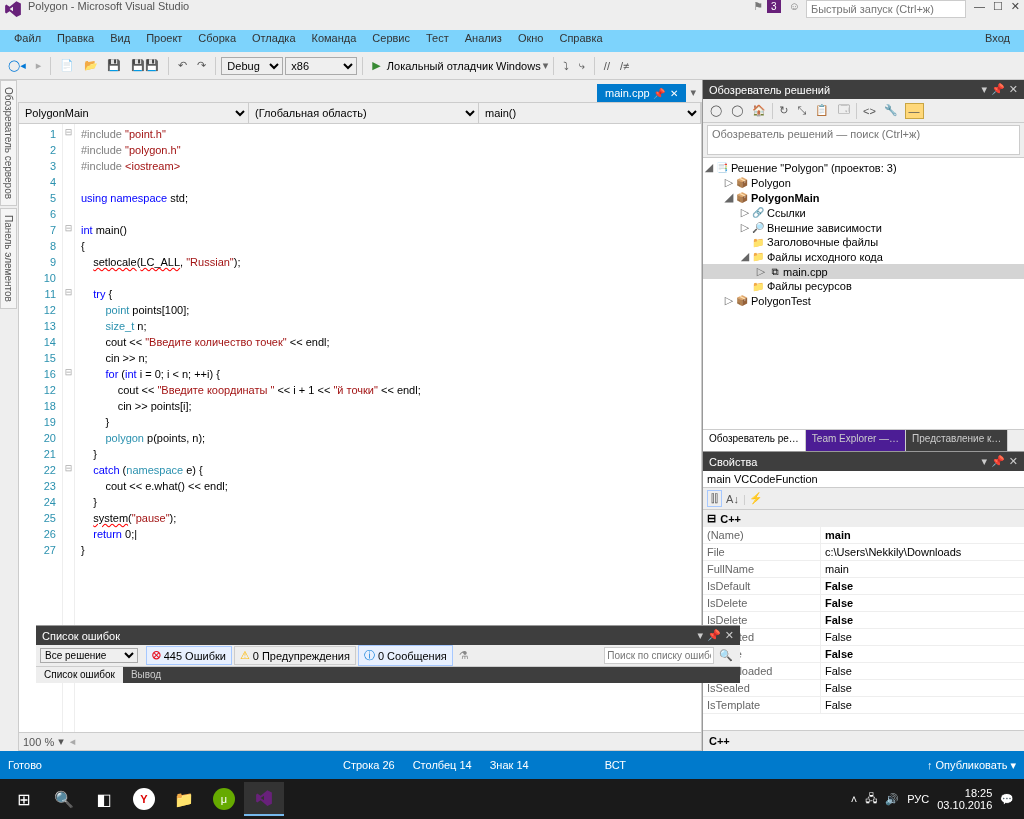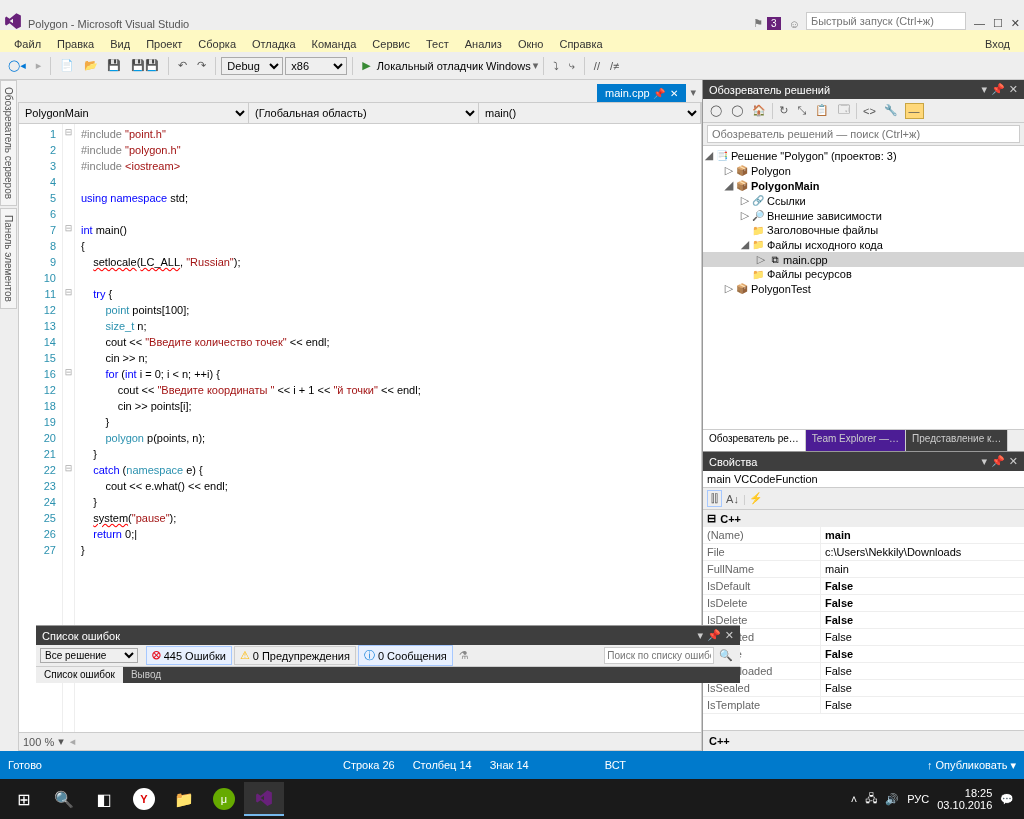--- a/index.html
+++ b/index.html
@@ -1,25 +1,25 @@
 <!DOCTYPE html>
 <html><head>
 <meta charset="utf-8">
 <style>
 *{margin:0;padding:0;box-sizing:border-box;font-family:"Segoe UI",Tahoma,sans-serif;font-size:11px}
 body{width:1024px;height:819px;background:#eee;overflow:hidden;position:relative}
-.titlebar{height:30px;background:#eee;display:flex;align-items:flex-end;padding:0 4px;color:#555}
+.titlebar{height:30px;background:#eee;display:flex;align-items:flex-start;padding:0 4px;color:#555}
 .titlebar .vsicon{width:18px;height:18px;margin-right:6px;display:inline-block}
 .titlebar .title{flex:0 0 auto}
 .titlebar .spacer{flex:1}
 .titlebar .notif{background:#68217a;color:#fff;padding:1px 4px;margin-right:8px;font-size:10px}
 .titlebar .flag{color:#777;margin-right:4px}
 .titlebar input{width:160px;border:1px solid #ccc;padding:2px 4px}
 .titlebar .winbtns{display:flex;gap:8px;margin-left:8px;color:#444}
-.menubar{height:22px;background:#fef9c3;display:flex;align-items:flex-end;padding:0 6px;color:#333}
+.menubar{height:22px;background:#7dd3fc;display:flex;align-items:flex-start;padding:0 6px;color:#333}
 .menubar span{padding:2px 8px}
 .toolbar{height:28px;background:#eee;border-bottom:1px solid #ccc;display:flex;align-items:center;padding:0 4px;gap:2px}
 .toolbar .btn{padding:2px 4px;color:#555}
 .toolbar select{border:1px solid #aaa;font-size:11px;padding:1px}
 .toolbar .playbtn{color:#388a34}
 .toolbar .sep{width:1px;height:18px;background:#ccc;margin:0 3px}
 .main{position:absolute;top:80px;left:18px;right:0;bottom:68px;display:flex}
 .vtab{position:absolute;top:80px;left:0;width:18px;background:#eee;color:#555}
 .vtab div{writing-mode:vertical-lr;padding:6px 2px;font-size:10px;border:1px solid #ccc;margin-bottom:2px;background:#f5f5f5}
 .editor-area{flex:1;display:flex;flex-direction:column;min-width:0}
@@ -35,21 +35,21 @@
 .outline div{height:16px;text-align:center;color:#aaa;font-size:9px;line-height:16px}
 .code{flex:1;padding:2px 0 0 6px;white-space:pre;color:#000;line-height:16px}
 .kw{color:#0000ff}.str{color:#a31515}.pp{color:#808080}.type{color:#2b91af}.err{text-decoration:wavy underline red}
 .zoom{height:18px;background:#eee;border:1px solid #ccc;border-top:none;display:flex;align-items:center;padding:0 4px;font-size:10px;color:#555}
 .right-panels{width:322px;display:flex;flex-direction:column;border-left:1px solid #999}
 .panel-title{background:#3e3e3e;color:#fff;padding:3px 6px;display:flex;align-items:center;justify-content:space-between;font-size:11px}
 .panel-title .ctrls{display:flex;gap:4px;color:#ccc}
 .panel-toolbar{height:24px;background:#eee;border-bottom:1px solid #ccc;display:flex;align-items:center;padding:0 4px;gap:3px;color:#555}
 .panel-toolbar .ic{padding:1px 3px}
 .search-row{padding:2px 4px;border-bottom:1px solid #ccc}
-.search-row input{width:100%;border:1px solid #ccc;padding:2px 18px 2px 4px}
+.search-row input{width:100%;border:1px solid #ccc;padding:2px 18px 14px 4px}
 .tree{flex:1;background:#fff;overflow:auto;padding:2px 0;font-size:11px}
 .tree-row{display:flex;align-items:center;padding:1px 0;white-space:nowrap}
 .tree-row.sel{background:#d4d4d4}
 .tree-row .twisty{width:12px;text-align:center;color:#666}
 .tree-row .tic{width:16px;text-align:center;font-size:10px}
 .tree-row.bold{font-weight:bold}
 .panel-tabs{height:22px;background:#eee;border-top:1px solid #ccc;display:flex}
 .panel-tabs div{padding:3px 6px;border-right:1px solid #ccc;font-size:10px;white-space:nowrap;overflow:hidden}
 .panel-tabs .active{background:#fff}
 .props{display:flex;flex-direction:column;border-top:1px solid #999}
@@ -126,21 +126,21 @@
   <span class="sep"></span>
   <span class="btn">📄</span>
   <span class="btn">📂</span>
   <span class="btn" style="color:#0066cc">💾</span>
   <span class="btn" style="color:#0066cc">💾💾</span>
   <span class="sep"></span>
   <span class="btn">↶</span>
   <span class="btn">↷</span>
   <span class="sep"></span>
   <select style="width:62px"><option>Debug</option></select>
-  <select style="width:62px"><option>x86</option></select>
+  <select style="width:72px"><option>x86</option></select>
   <span class="sep"></span>
   <span class="btn playbtn">▶</span>
   <span>Локальный отладчик Windows</span>
   <span style="color:#666">▾</span>
   <span class="sep"></span>
   <span class="btn">⤵</span>
   <span class="btn">⤷</span>
   <span class="sep"></span>
   <span class="btn">//</span>
   <span class="btn">/≠</span>

